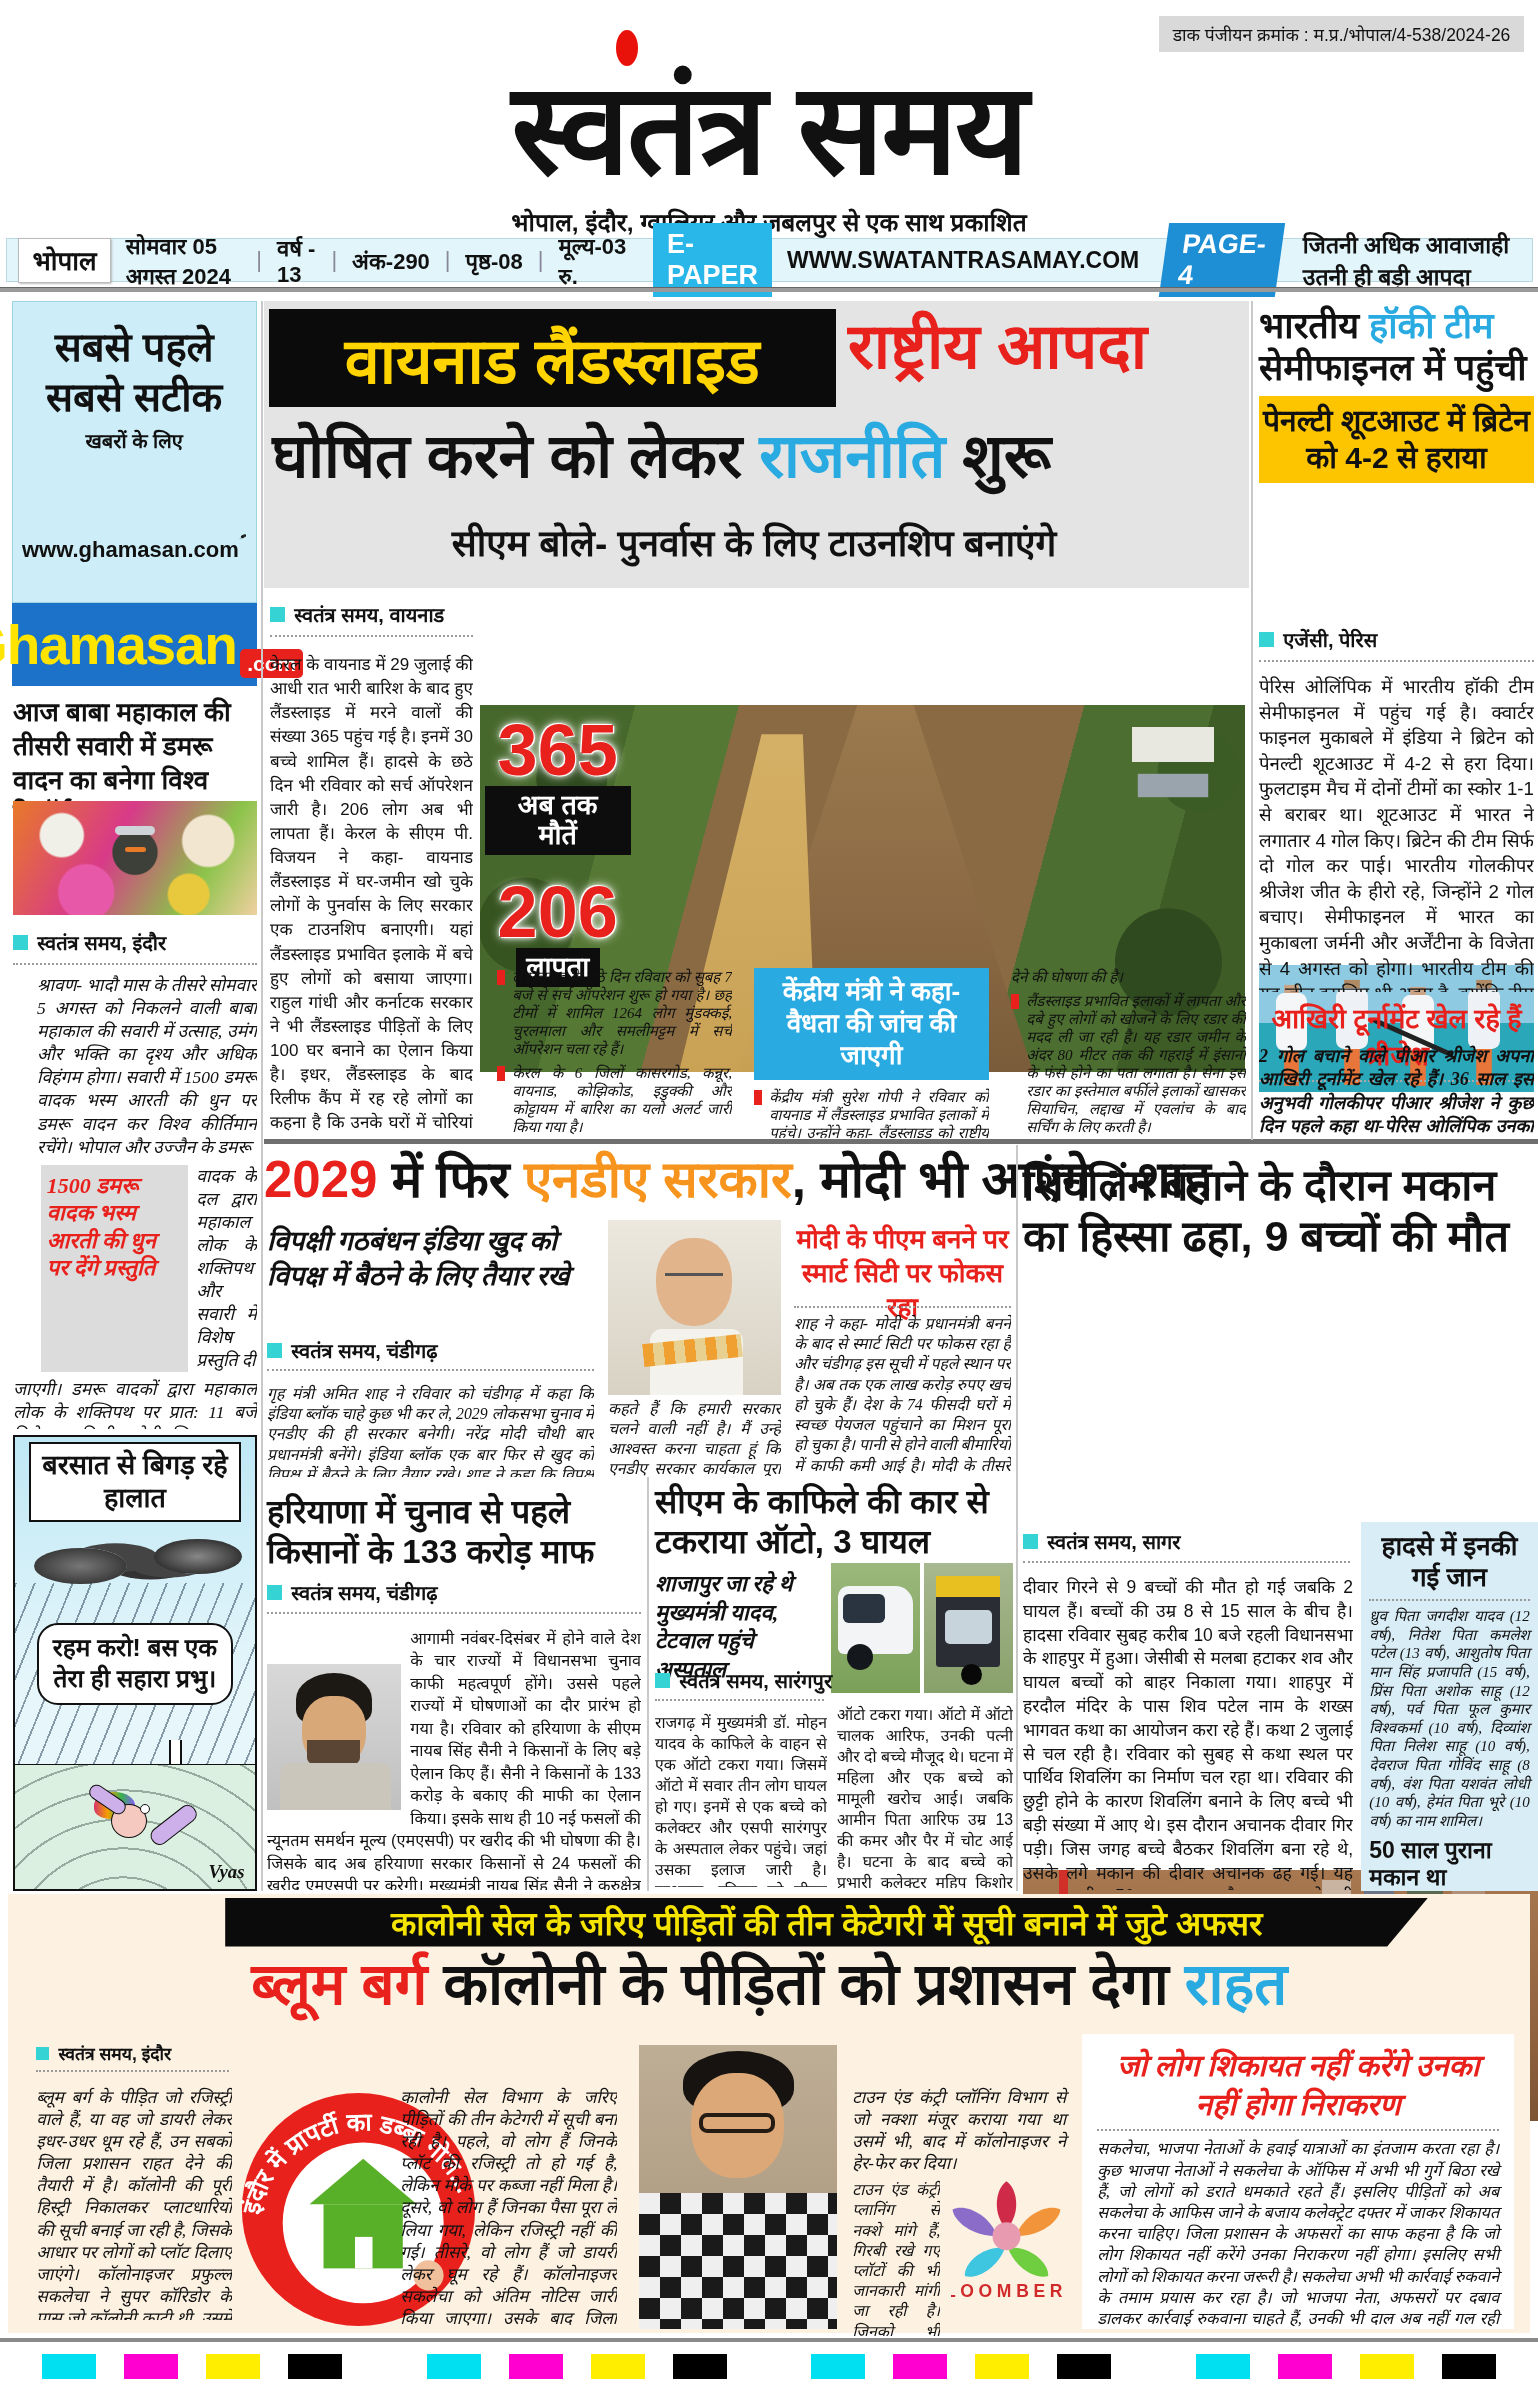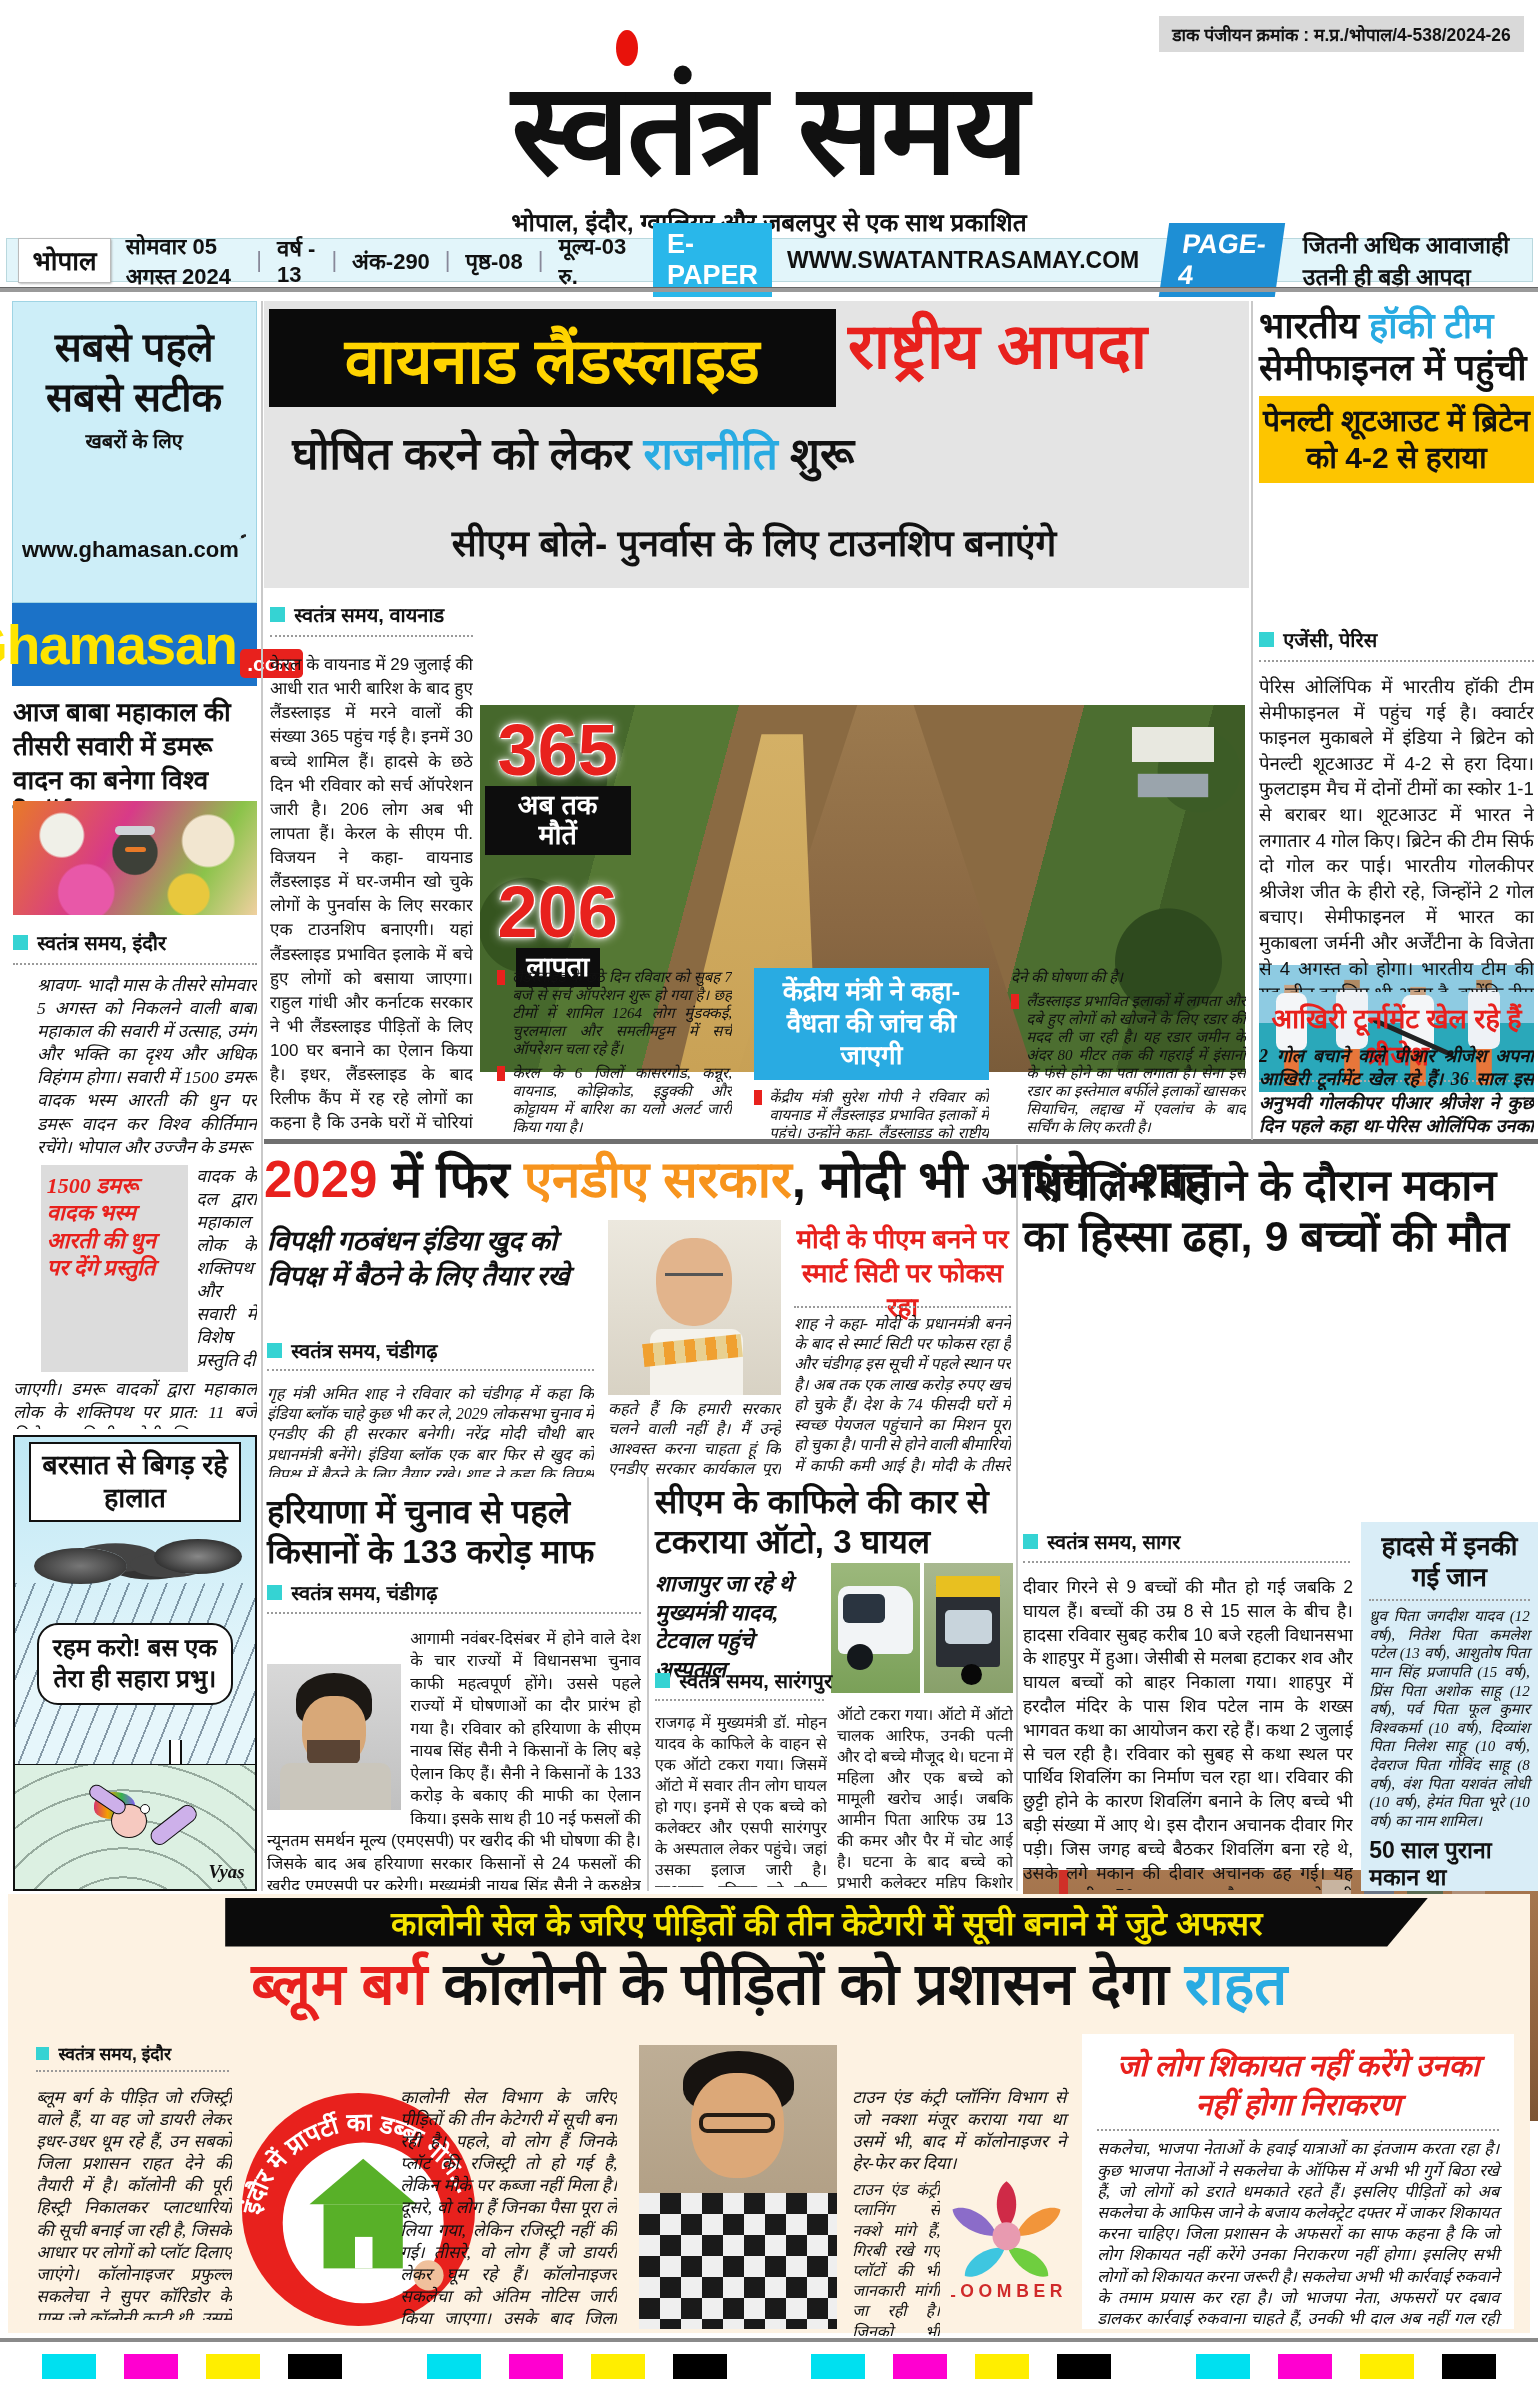--- a/index.html
+++ b/index.html
@@ -25,21 +25,21 @@
              text-shadow:0 0 5.8px #fff, 0 0 10.5px #fff, 1.2px 1.2px 0 #fff, -1.2px -1.2px 0 #fff; }
   .statlab { display:inline-block; background:#0d0d0d; color:#fff; font-weight:bold;
              font-size:27px; padding:4.7px 10.5px; line-height:1.1; }
   .vline { position:absolute; width:1.8px; background:#c9c9c9; }
 </style>
 </head>
 <body>
 
 <div class="page">
 
-  <div class="abs" style="left:1159px; top:16.3px; width:365px; background:#d9d9d9; padding:5.8px 10.5px; font-size:17.5px; font-weight:bold; text-align:center;">डाक पंजीयन क्रमांक : म.प्र./भोपाल/4-538/2024-26</div>
+  <div class="abs" style="left:1159px; top:16.3px; width:365px; background:#d9d9d9; padding:5.8px 10.5px; font-size:17.5px; font-weight:normal; text-align:center;">डाक पंजीयन क्रमांक : म.प्र./भोपाल/4-538/2024-26</div>
 
   <div class="abs" style="left:616px; top:30px; width:22px; height:36px; background:#e8120b; border-radius:50%;"></div>
 
   <div class="abs center" style="left:175px; top:63px; width:1188px; font-size:127px; font-weight:bold; line-height:1.05; letter-spacing:-2.3px;">स्वतंत्र समय</div>
 
   <div class="abs center bold" style="left:175px; top:205px; width:1188px; font-size:24.5px;">भोपाल, इंदौर, ग्वालियर और जबलपुर से एक साथ प्रकाशित</div>
 
   <div class="abs" style="left:5.8px; top:238px; width:1527px; height:44px; background:#e2f5fa; border:1.2px solid #b9d8de; display:flex; align-items:center; gap:15px; padding:0 11.7px;">
     <span style="background:#fff; border:1.2px solid #bbb; box-shadow:1.2px 1.2px 2.3px #999; padding:3.5px 13px; font-size:26px; font-weight:bold;">भोपाल</span>
     <span class="bold" style="font-size:22px;">सोमवार 05 अगस्त 2024</span>
@@ -121,21 +121,21 @@
     <div class="abs body-ital" style="right:10.5px; bottom:5.8px; font-size:18.7px; font-weight:bold;">Vyas</div>
   </div>
 
   <div class="vline" style="left:261px; top:301px; height:1590px;"></div>
 
   <div class="abs" style="left:264px; top:301px; width:985px; height:287px; background:#e4e4e4;">
     <div class="abs" style="left:4.7px; top:8.2px; width:567px; height:98px; background:#0b0b0b; display:flex; align-items:center; justify-content:center;">
       <span class="bold" style="color:#ffd400; font-size:63px;">वायनाड लैंडस्लाइड</span>
     </div>
     <div class="abs bold" style="left:584px; top:10.5px; width:397px; font-size:63px; color:#e8211d; line-height:1.1;">राष्ट्रीय आपदा</div>
-    <div class="abs bold" style="left:8.2px; top:128px; width:975px; font-size:44px; line-height:1.15;margin-left:20px;">
+    <div class="abs bold" style="left:8.2px; top:120px; width:975px; font-size:61px; line-height:1.15;">
       <span>घोषित करने को लेकर </span><span style="color:#29abe2">राजनीति</span><span> शुरू</span>
     </div>
     <div class="abs bold center" style="left:58px; top:215px; width:864px; font-size:37px;">सीएम बोले- पुनर्वास के लिए टाउनशिप बनाएंगे</div>
   </div>
 
   <div class="abs byline" style="left:270px; top:601px;">
     <span class="sq"></span>
     <span>स्वतंत्र समय, वायनाड</span>
   </div>
   <div class="abs dotrule" style="left:270px; top:629px; width:203px;"></div>

